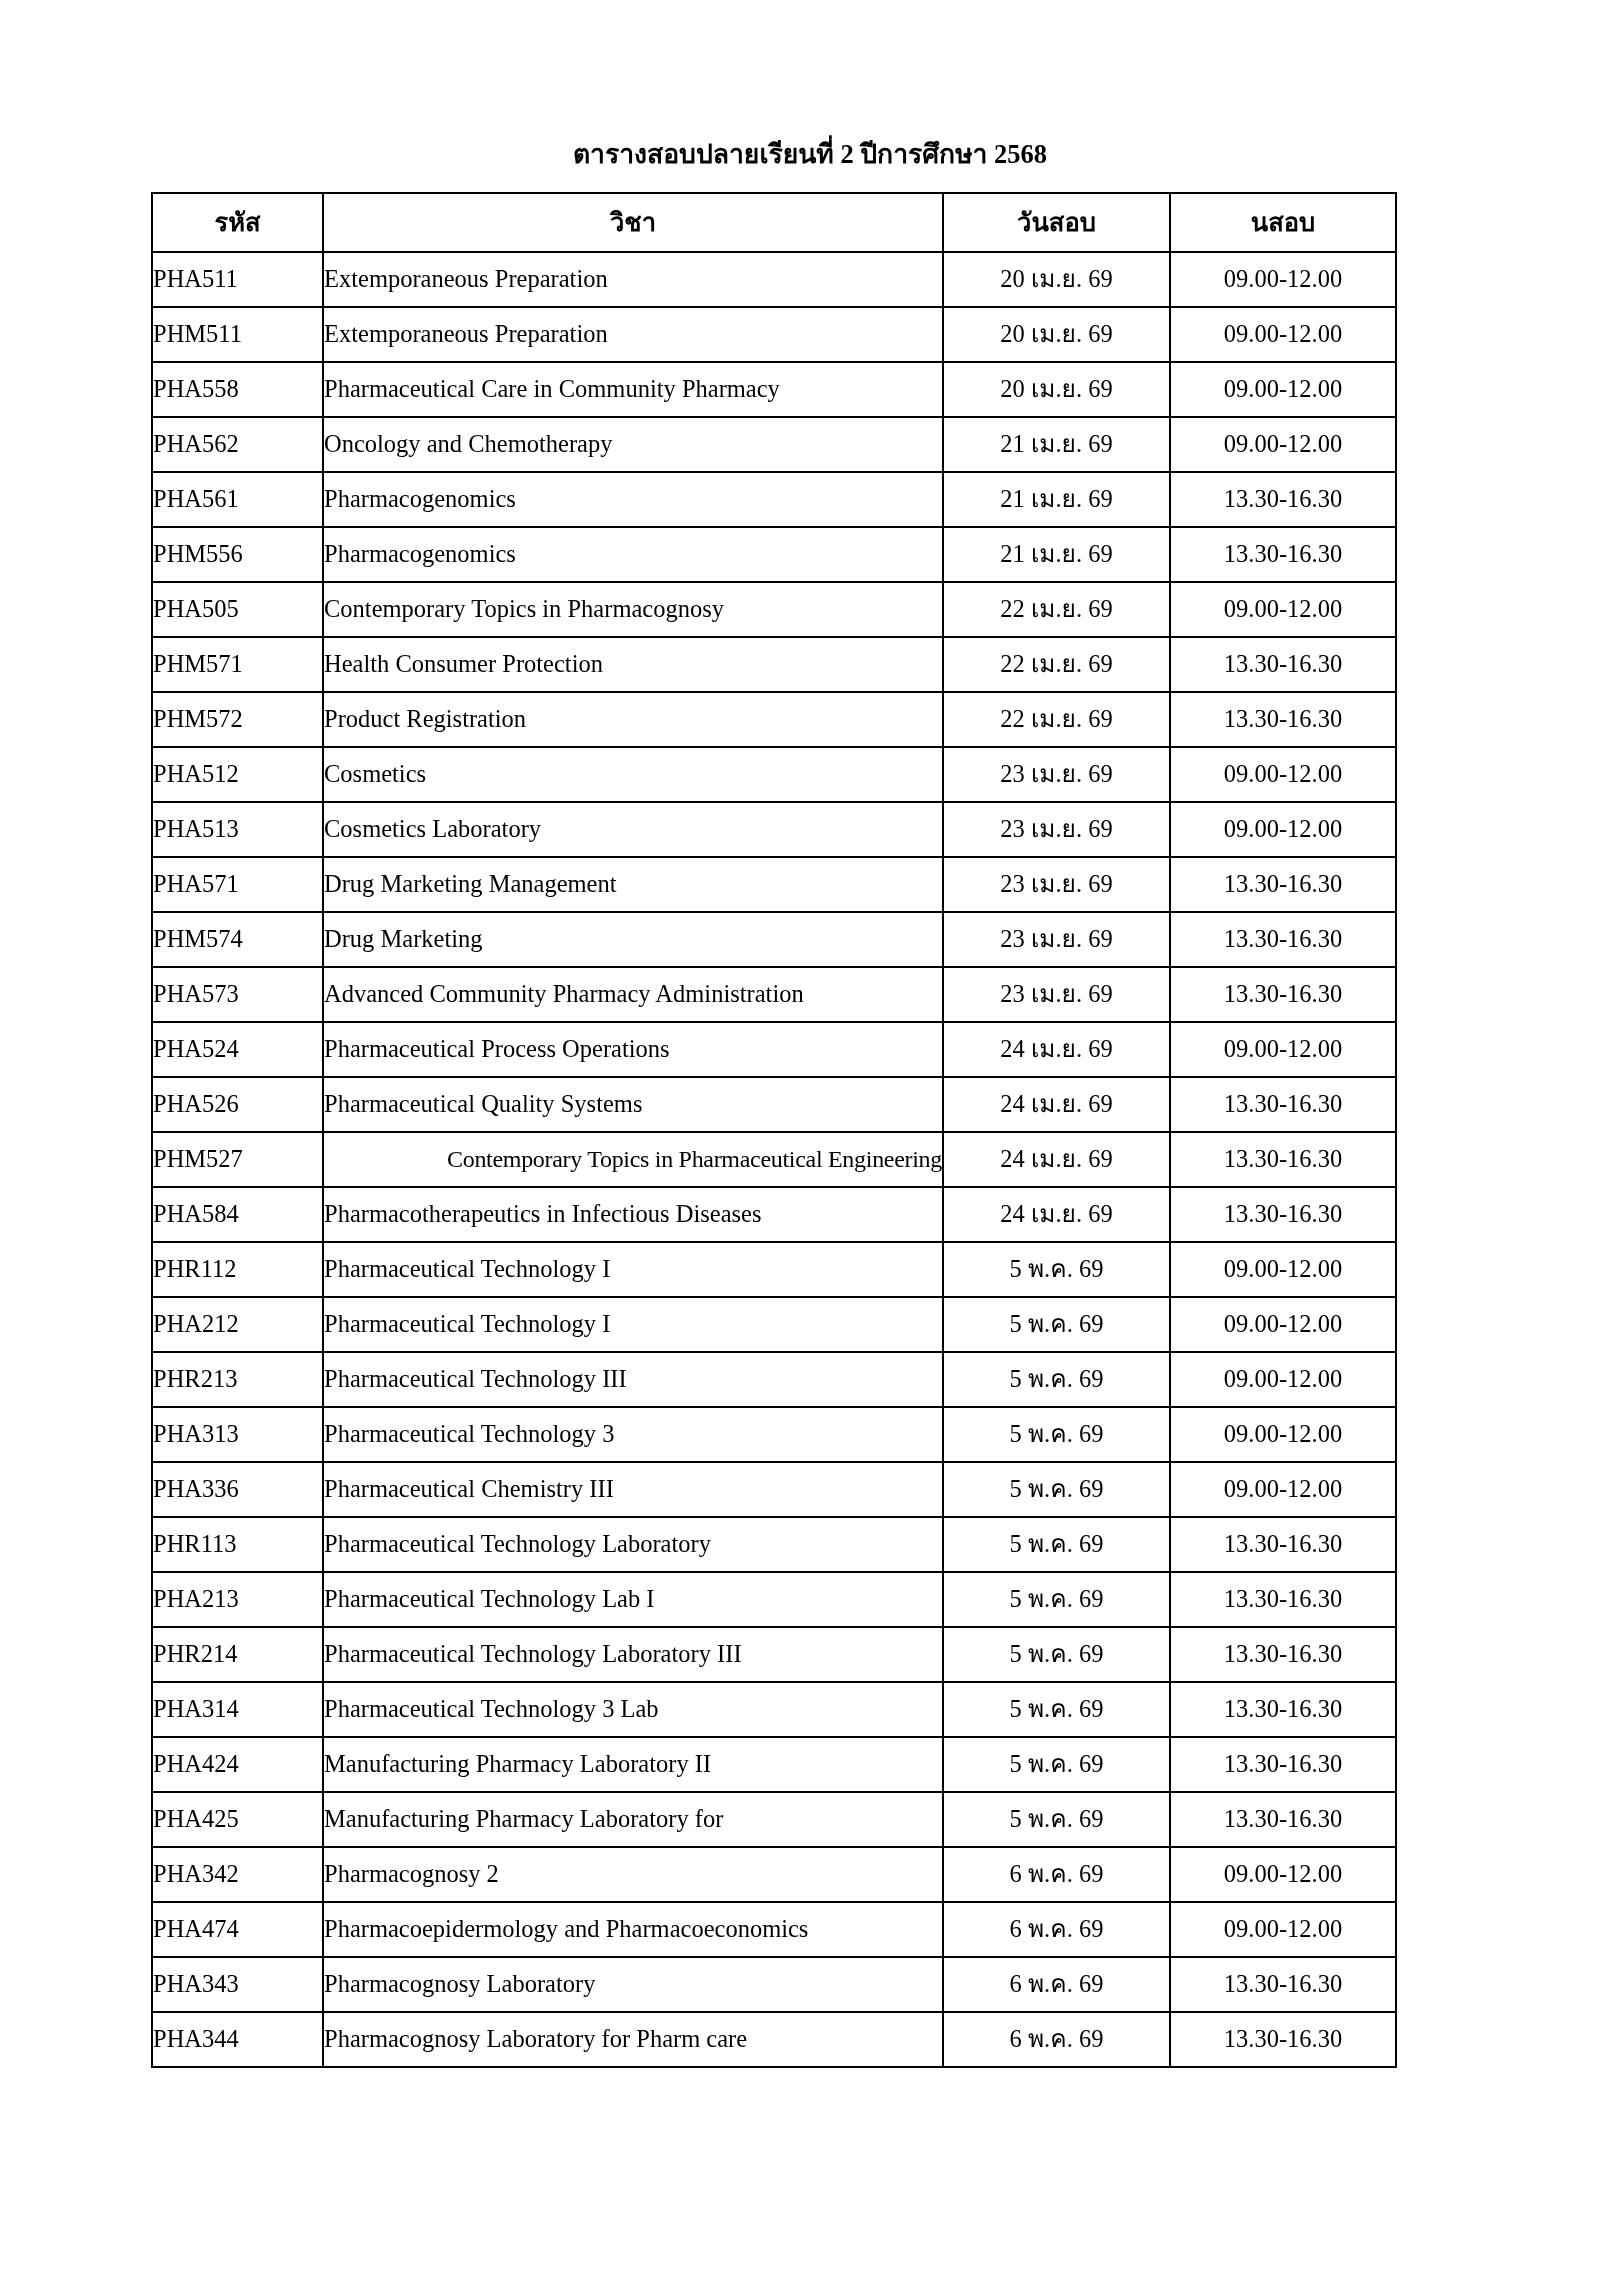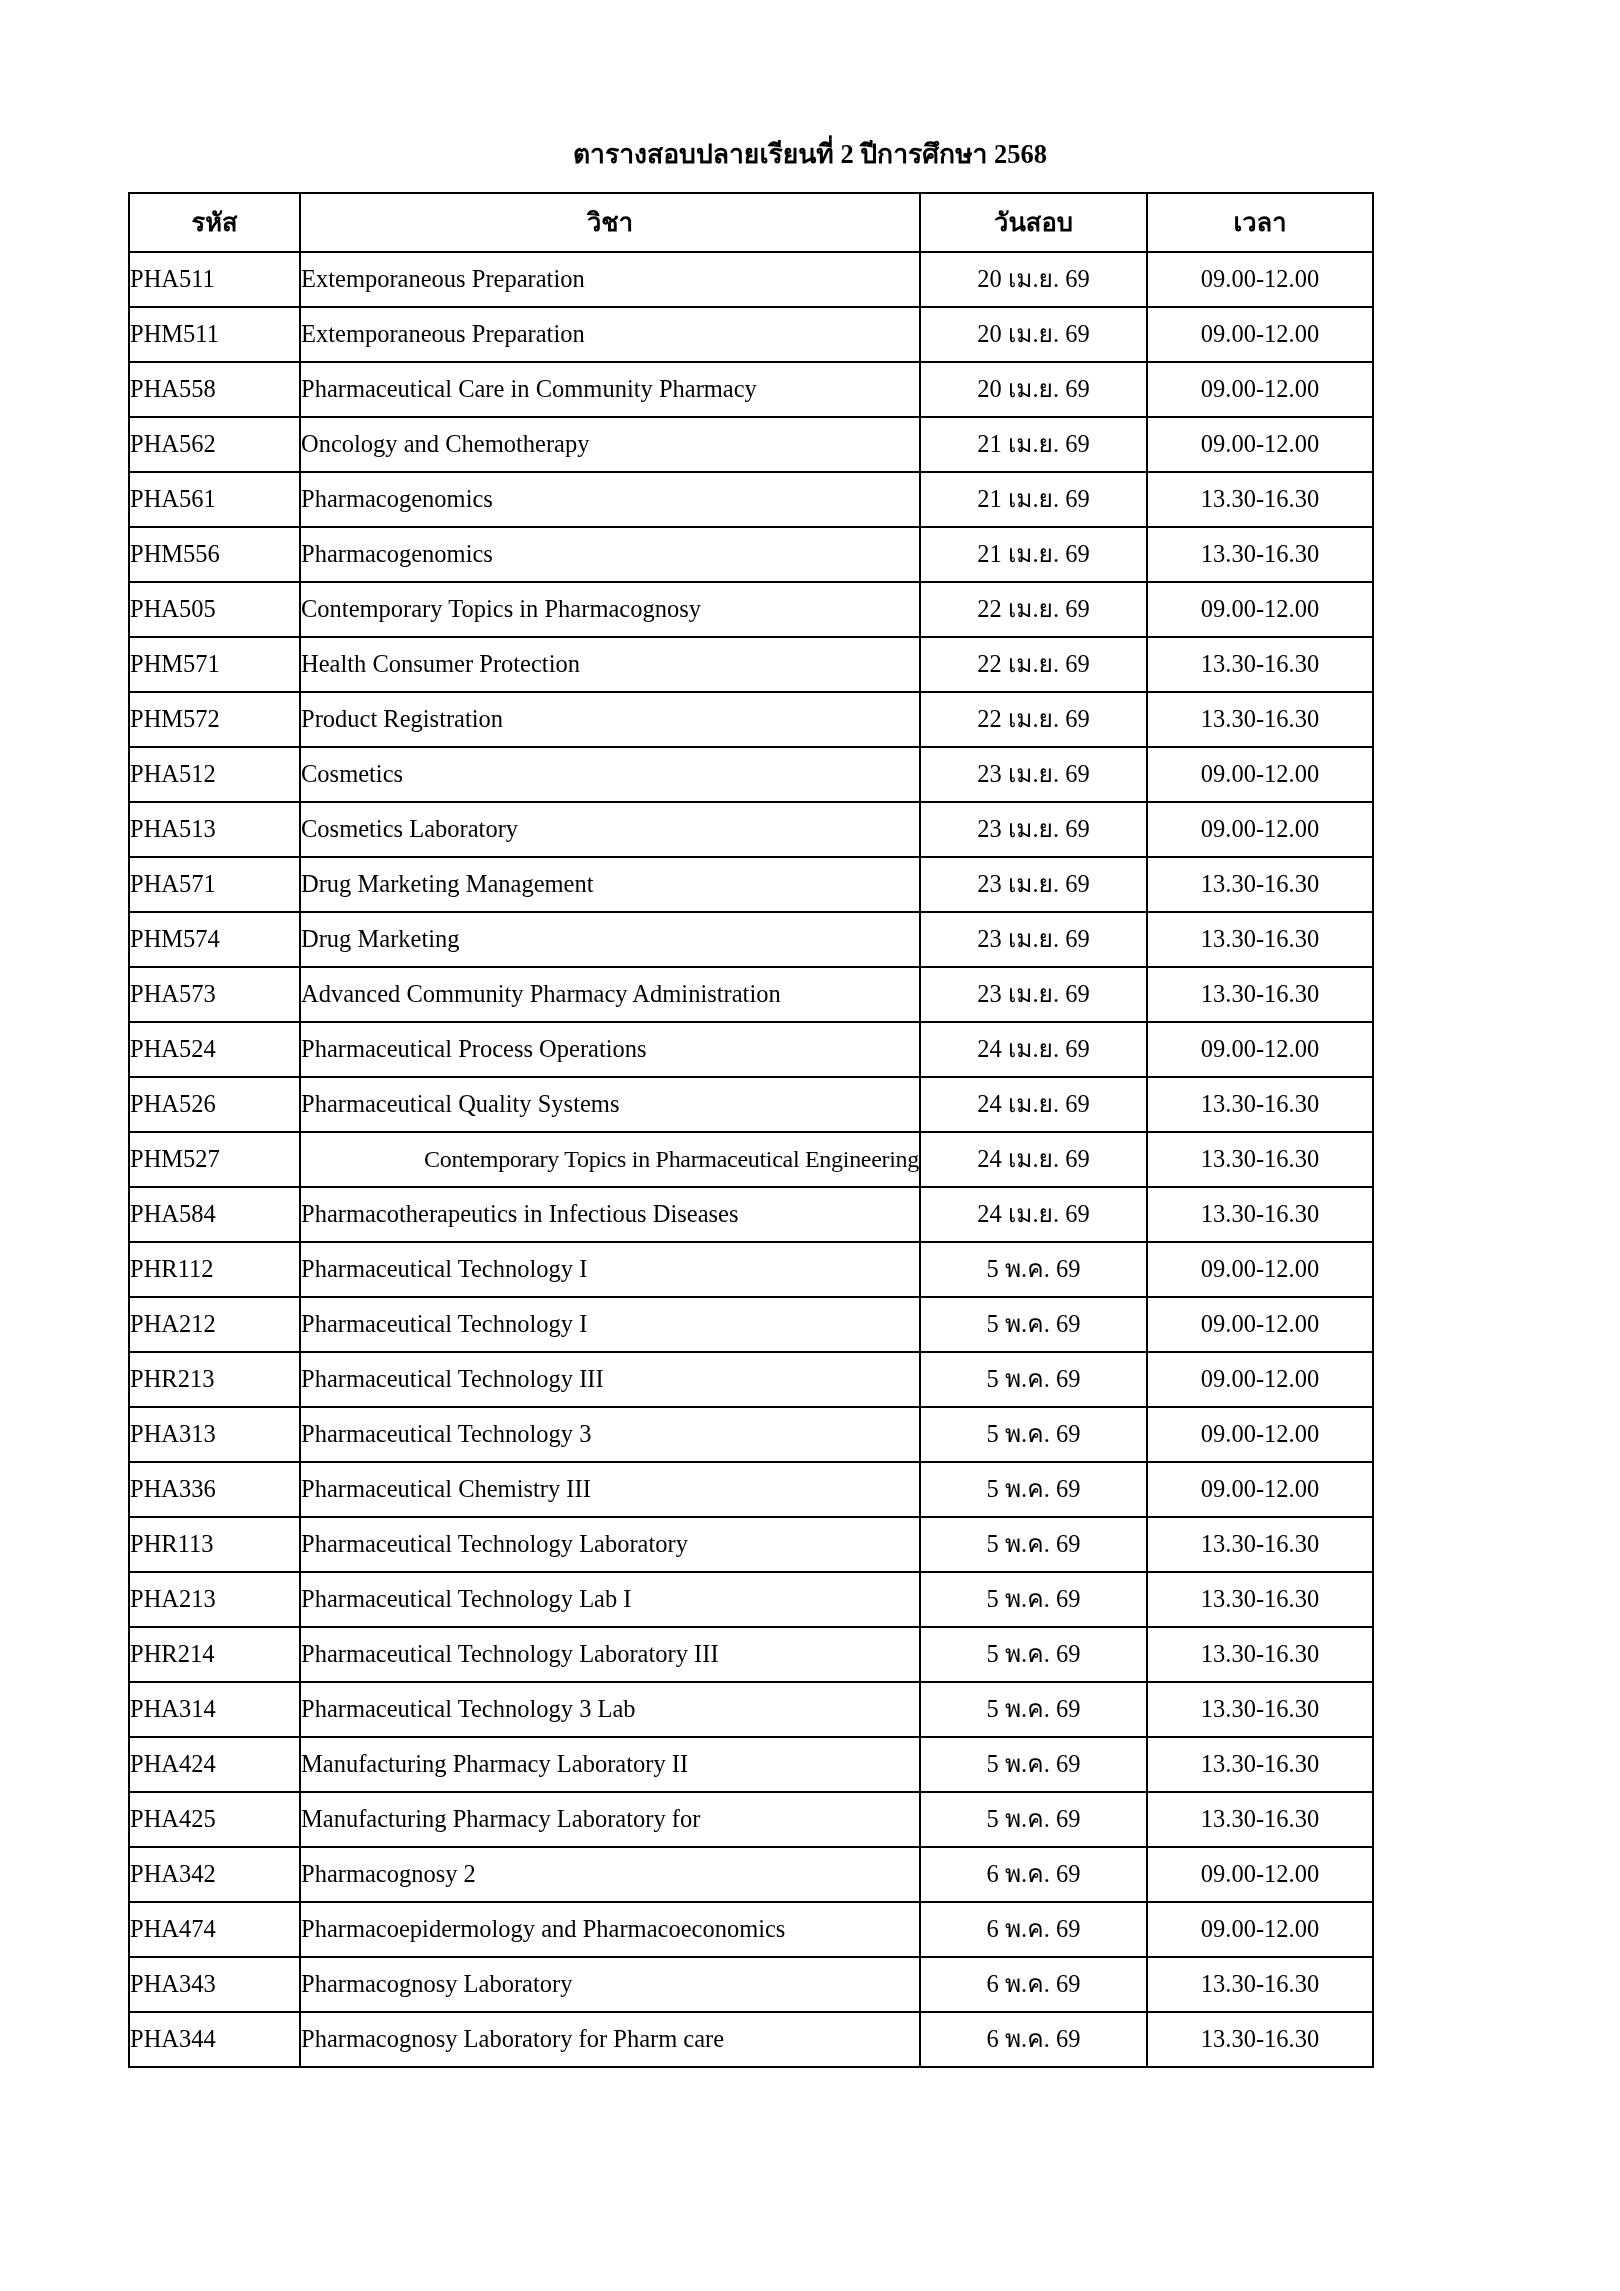--- a/index.html
+++ b/index.html
@@ -26,21 +26,21 @@
     top: 140px;
     width: 1620px;
     text-align: center;
     font-size: 26.5px;
     font-weight: bold;
     letter-spacing: 0px;
     line-height: 1.1;
   }
   .table-wrap {
     position: absolute;
-    left: 128px;
+    left: 151px;
     top: 192px;
     width: 1040px;
   }
   table.exam-table {
     border-collapse: collapse;
     table-layout: fixed;
     width: 1245px;
     border: 2px solid #000;
   }
   table.exam-table col.c-code   { width: 171px; }
@@ -98,21 +98,21 @@
         <col class="c-code">
         <col class="c-subj">
         <col class="c-date">
         <col class="c-time">
       </colgroup>
       <thead>
         <tr>
           <th>รหัส</th>
           <th>วิชา</th>
           <th>วันสอบ</th>
-          <th>เวลา</th>
+          <th>นสอบ</th>
         </tr>
       </thead>
       <tbody id="table-body">
           <tr>
             <td class="code">PHA511</td>
             <td class="subject">Extemporaneous Preparation</td>
             <td class="date">20 เม.ย. 69</td>
             <td class="time">09.00-12.00</td>
           </tr>
           <tr>

